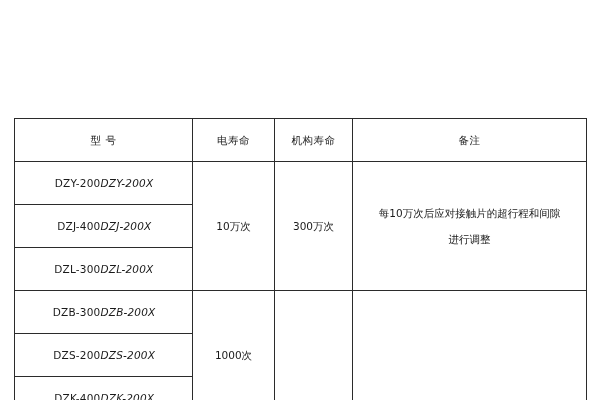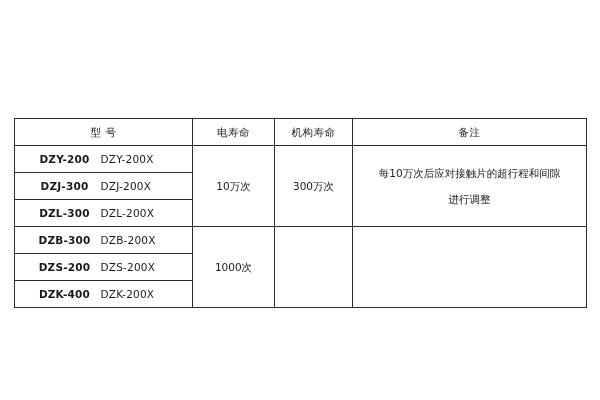--- a/index.html
+++ b/index.html
@@ -26,21 +26,21 @@
     width: 572px;
   }
   table.spec {
     border-collapse: collapse;
     table-layout: fixed;
     width: 572px;
     font-size: 10.5px;
   }
   table.spec td {
     border: 1px solid #2b2b2b;
-    padding: 0;
+    padding: 8px;
     text-align: center;
     vertical-align: middle;
     height: 26px;
     line-height: 26px;
     color: #1a1a1a;
     font-weight: 500;
   }
   .col-model { width: 178px; }
   .col-elec  { width: 82px; }
   .col-mech  { width: 78px; }
@@ -51,27 +51,27 @@
     line-height: 28px;
     letter-spacing: 0.5px;
   }
   .model-cell {
     text-align: center;
     letter-spacing: 0.2px;
   }
   .model-cell .m1 {
     display: inline-block;
     min-width: 72px;
-    text-align: center;
-    font-weight: bold;
+    text-align: right;
   }
   .model-cell .m2 {
     display: inline-block;
     min-width: 78px;
     text-align: left;
+    font-style: italic;
   }
   .note-cell {
     text-align: left;
     vertical-align: top;
     padding: 7px 0 0 10px;
     line-height: 20px;
     height: auto;
   }
   .note-cell .line {
     display: block;
@@ -110,21 +110,21 @@
           <td rowspan="3">10万次</td>
           <td rowspan="3">300万次</td>
           <td rowspan="3" class="note-cell">
             <span class="line">每10万次后应对接触片的超行程和间隙</span>
             <span class="line">进行调整</span>
           </td>
         </tr>
 
         <tr>
           <td class="model-cell">
-            <span class="m1">DZJ-300</span><span class="m2">DZJ-200X</span>
+            <span class="m1">DZJ-400</span><span class="m2">DZJ-200X</span>
           </td>
         </tr>
 
         <tr>
           <td class="model-cell">
             <span class="m1">DZL-300</span><span class="m2">DZL-200X</span>
           </td>
         </tr>
 
         <tr>

